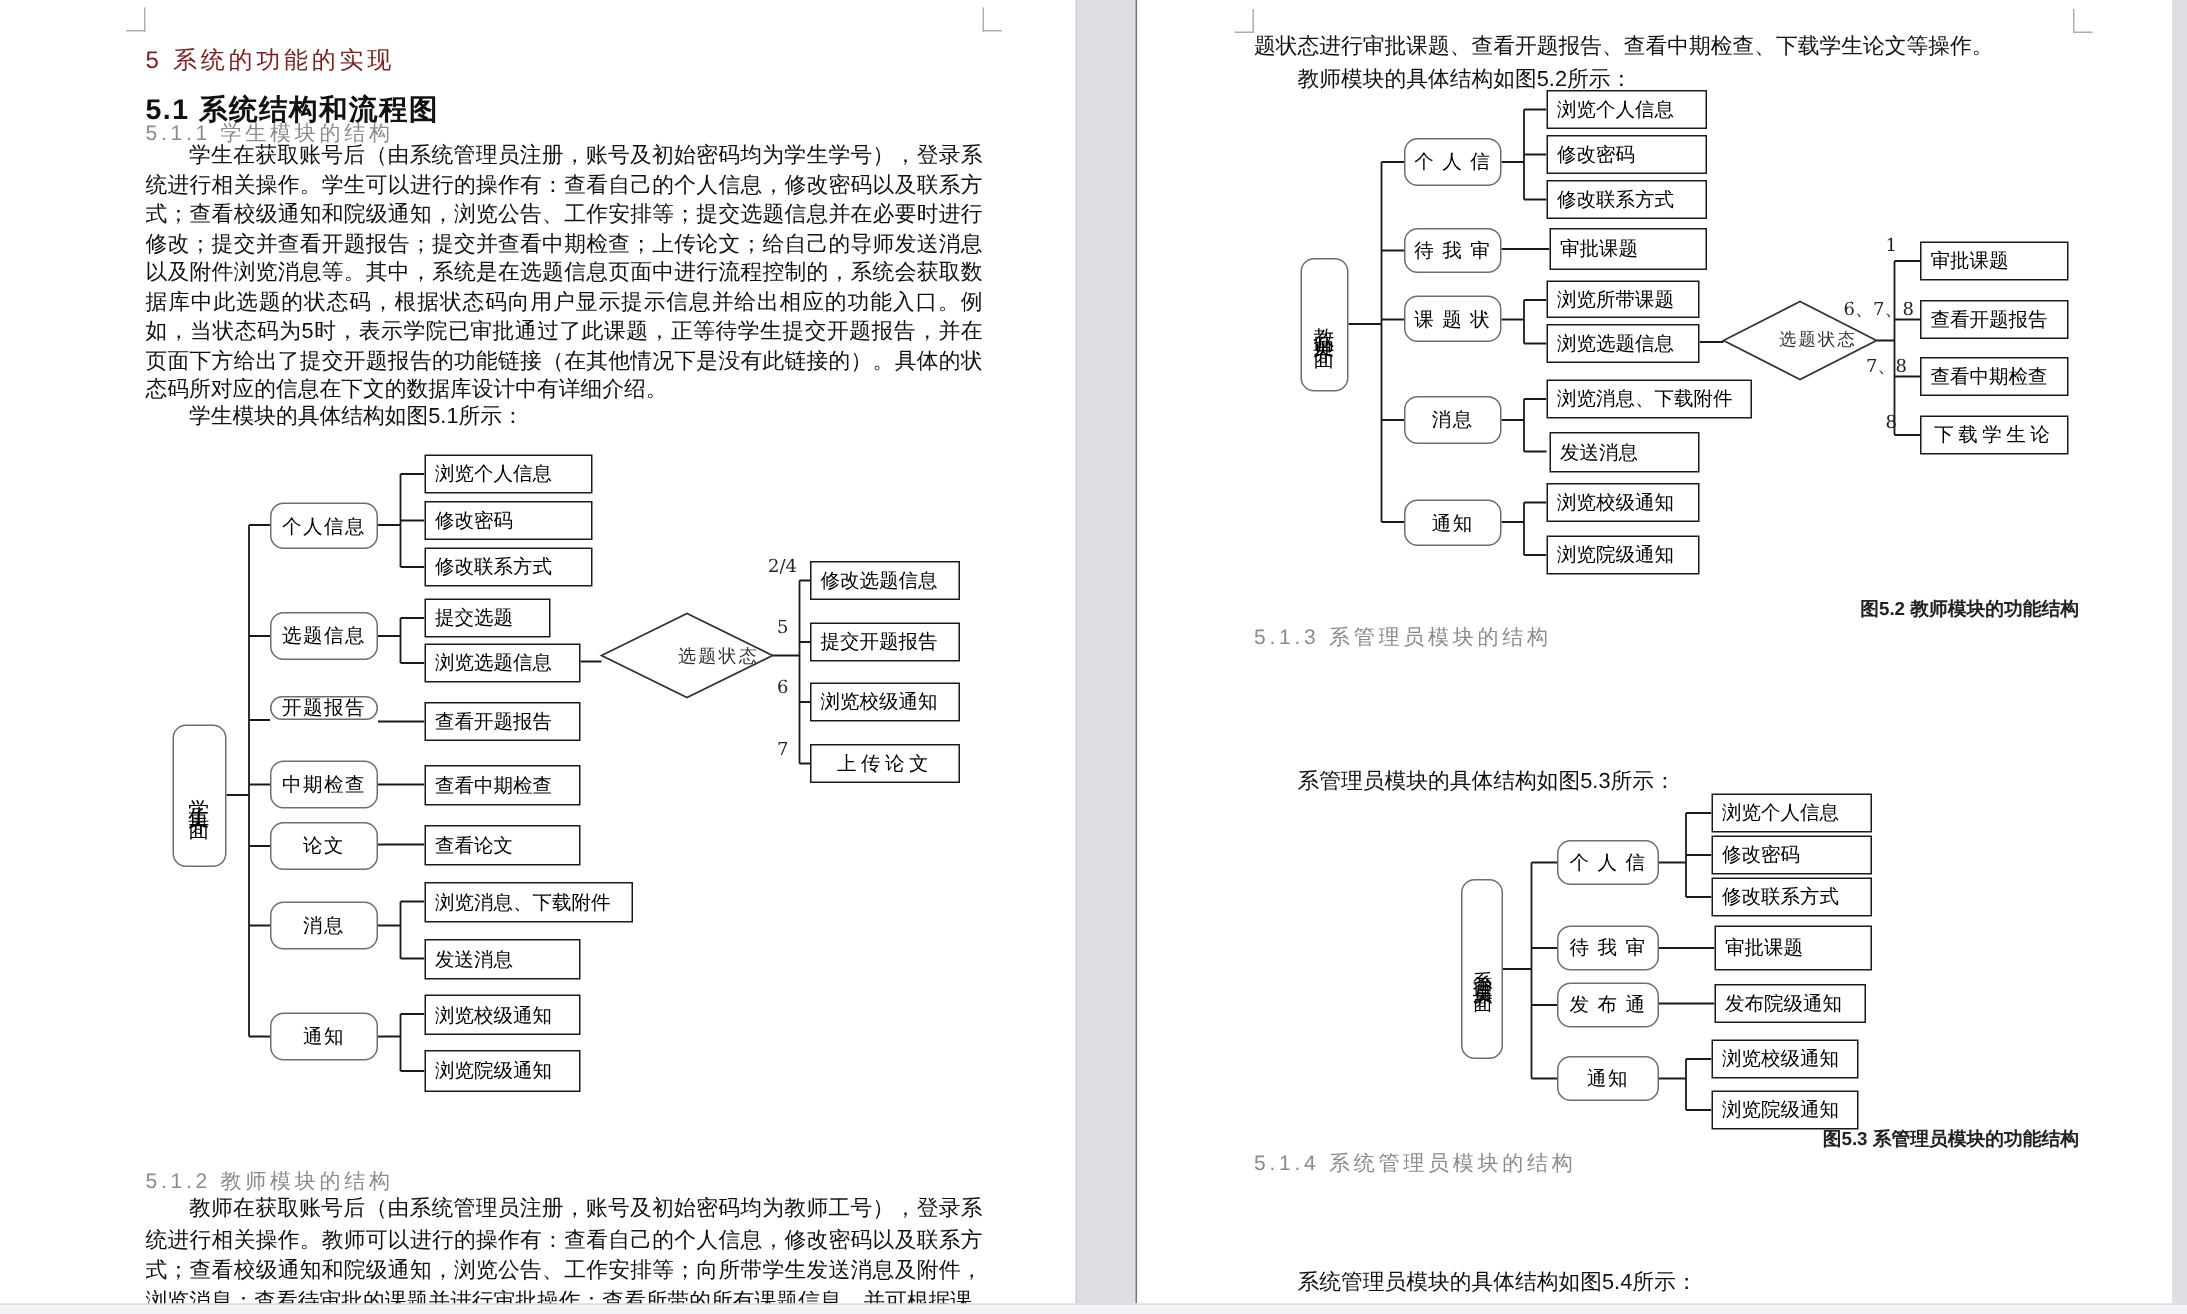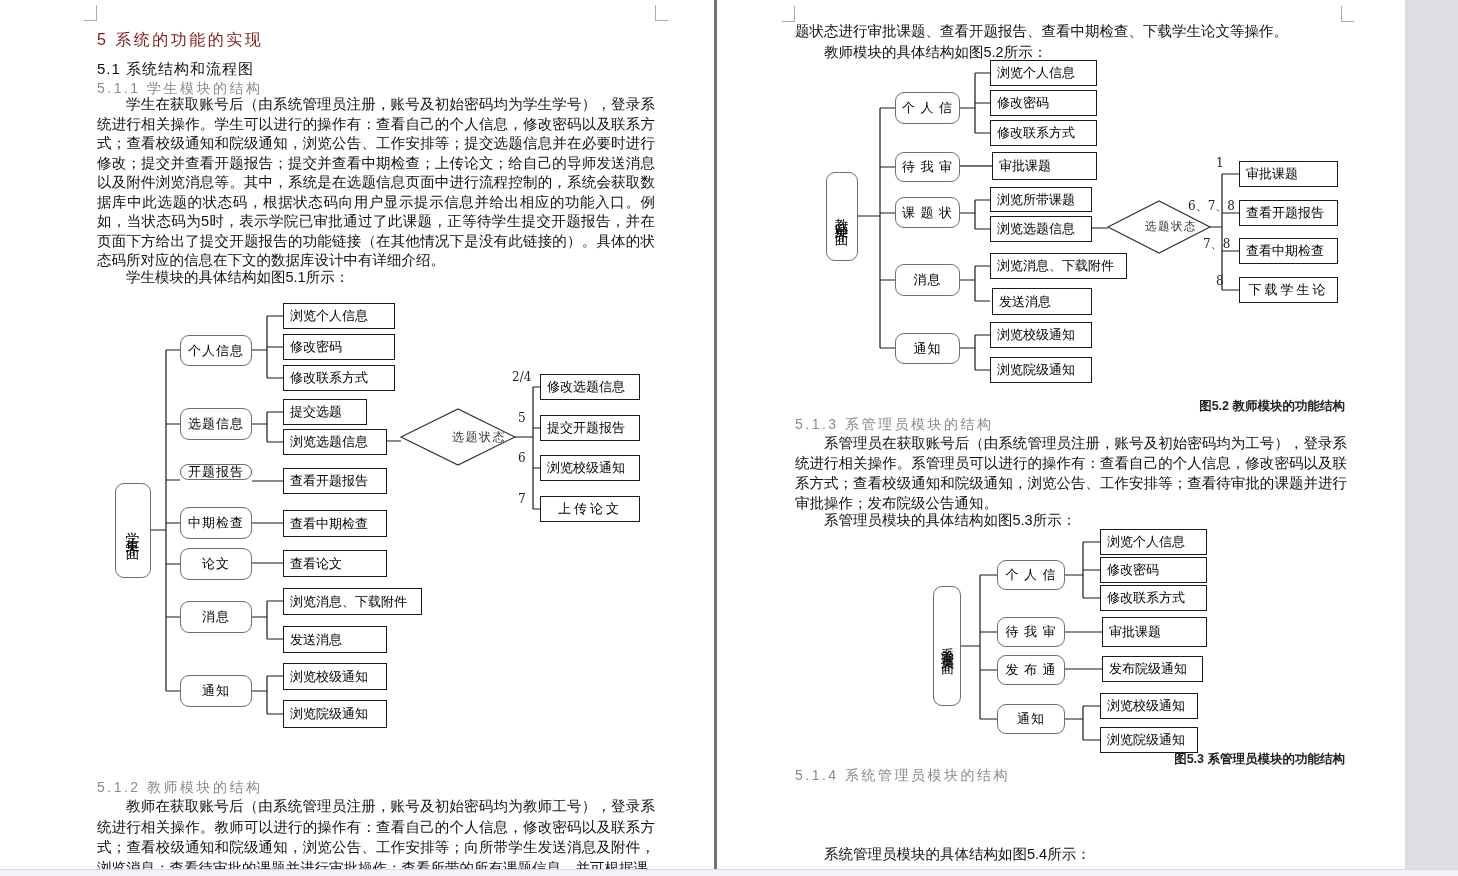--- a/index.html
+++ b/index.html
@@ -1,22 +1,22 @@
 <!DOCTYPE html>
 <html><head>
 <meta charset="utf-8">
 <style>
 *{margin:0;padding:0;box-sizing:border-box}
 html,body{width:1458px;height:876px}
 body{position:relative;background:#dcdee1;font-family:"Liberation Sans","DejaVu Sans",sans-serif;overflow:hidden}
 .page{position:absolute;top:0;height:869px;background:#fff}
 .page-left{left:0;width:718px;border-right:1px solid #c8cacd}
-.page-right{left:714px;width:691px;border-left:3px solid #737373}
+.page-right{left:757px;width:691px;border-left:1px solid #737373}
 .h1{position:absolute;color:#7f1d1d;font-size:16px;letter-spacing:2.5px;font-weight:500;white-space:nowrap}
-.h2{position:absolute;color:#111;font-size:15px;font-weight:normal;letter-spacing:1px;white-space:nowrap}
+.h2{position:absolute;color:#111;font-size:19px;font-weight:bold;letter-spacing:1px;white-space:nowrap}
 .h3{position:absolute;color:#8b8b8b;font-size:14px;letter-spacing:2.5px;white-space:nowrap}
 .para{position:absolute;color:#111;font-size:14.5px;line-height:19.5px;text-align:justify;text-indent:2em;word-break:break-all}
 .noindent{text-indent:0}
 .lead{position:absolute;color:#111;font-size:14.5px;text-indent:2em;white-space:nowrap}
 .cap{position:absolute;color:#222;font-size:12.5px;font-weight:bold;text-align:right;white-space:nowrap}
 .fig{position:absolute}
 .fig svg{position:absolute;left:0;top:0;overflow:visible}
 .bx{position:absolute;border:1px solid #1a1a1a;background:#fff;font-size:13px;color:#000;display:flex;align-items:center;padding-left:6px;white-space:nowrap}
 .rd{position:absolute;border:1px solid #6e6e6e;border-radius:9px;background:#fff;font-size:13px;color:#000;display:flex;align-items:center;justify-content:center;white-space:nowrap;letter-spacing:1px}
 .vt{writing-mode:vertical-lr;text-orientation:upright;letter-spacing:5px;font-size:14px}
@@ -132,21 +132,20 @@
     <div class="nlb" style="left:383px;top:181px">7、8</div>
     <div class="nlb" style="left:396px;top:219px">8</div>
     <div class="bx" style="left:419px;top:106px;width:99px;height:26px">审批课题</div>
     <div class="bx" style="left:419px;top:145px;width:99px;height:26px">查看开题报告</div>
     <div class="bx" style="left:419px;top:183px;width:99px;height:26px">查看中期检查</div>
     <div class="bx ctr" style="left:419px;top:222px;width:99px;height:26px">下载学生论</div>
   </div>
 
   <div class="cap" style="left:78px;top:398px;width:550px">图5.2 教师模块的功能结构</div>
   <div class="h3" style="left:78px;top:416px">5.1.3 系管理员模块的结构</div>
-  <div class="para" style="left:78px;top:433px;width:552px;line-height:20px">系管理员在获取账号后（由系统管理员注册，账号及初始密码均为工号），登录系统进行相关操作。系管理员可以进行的操作有：查看自己的个人信息，修改密码以及联系方式；查看校级通知和院级通知，浏览公告、工作安排等；查看待审批的课题并进行审批操作；发布院级公告通知。</div>
   <div class="lead" style="left:78px;top:511px">系管理员模块的具体结构如图5.3所示：</div>
 
   <div class="fig" style="left:208px;top:525px;width:290px;height:232px">
     <svg width="290" height="232">
       <g stroke="#1a1a1a" stroke-width="1.2" fill="none">
         <path d="M36 121 H55 M55 50 V194 M55 50 H72 M55 107 H72 M55 145 H72 M55 194 H72"></path>
         <path d="M140 50 H158 M158 17 V73 M158 17 H175 M158 45 H175 M158 73 H175"></path>
         <path d="M140 107 H177 M140 144 H177"></path>
         <path d="M140 194 H158 M158 181 V215 M158 181 H175 M158 215 H175"></path>
       </g>

